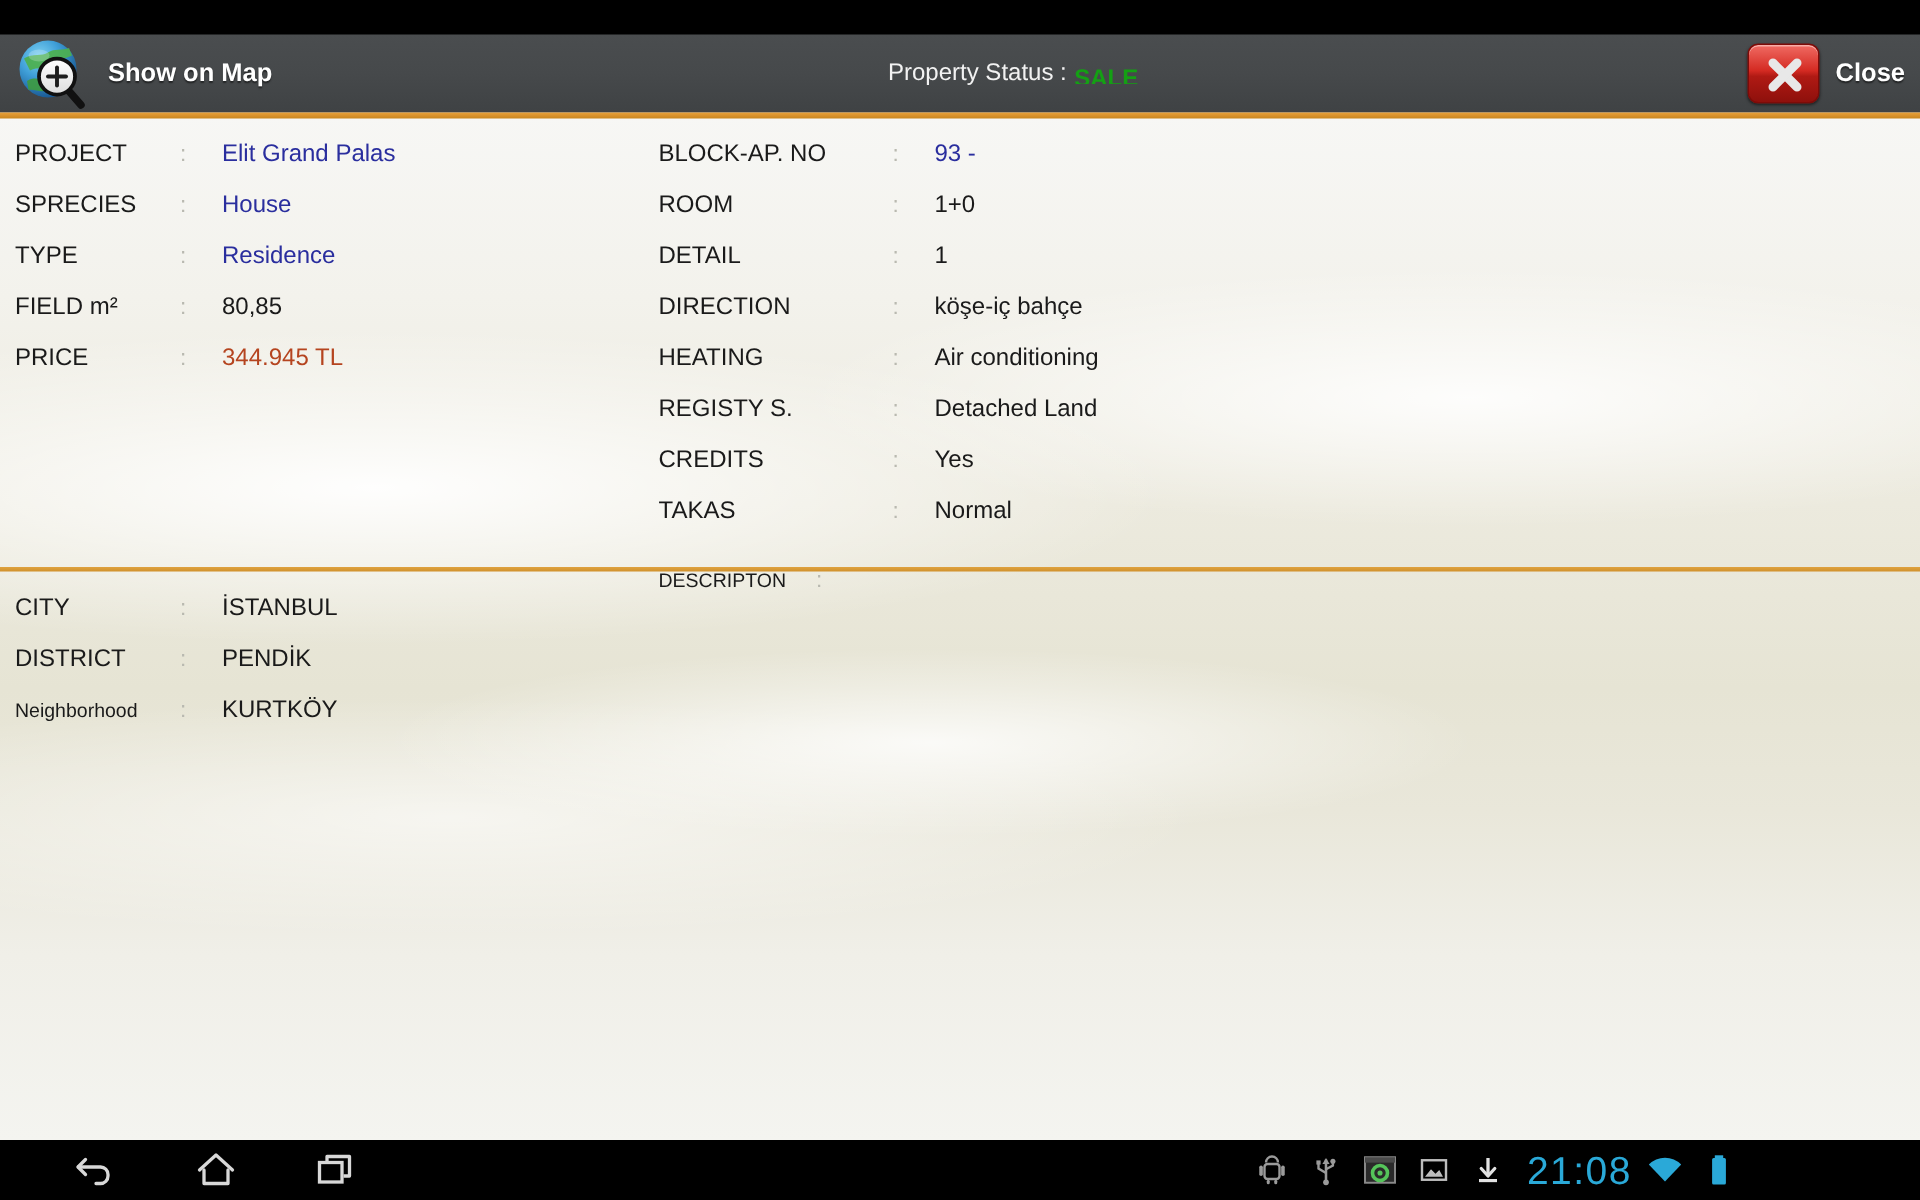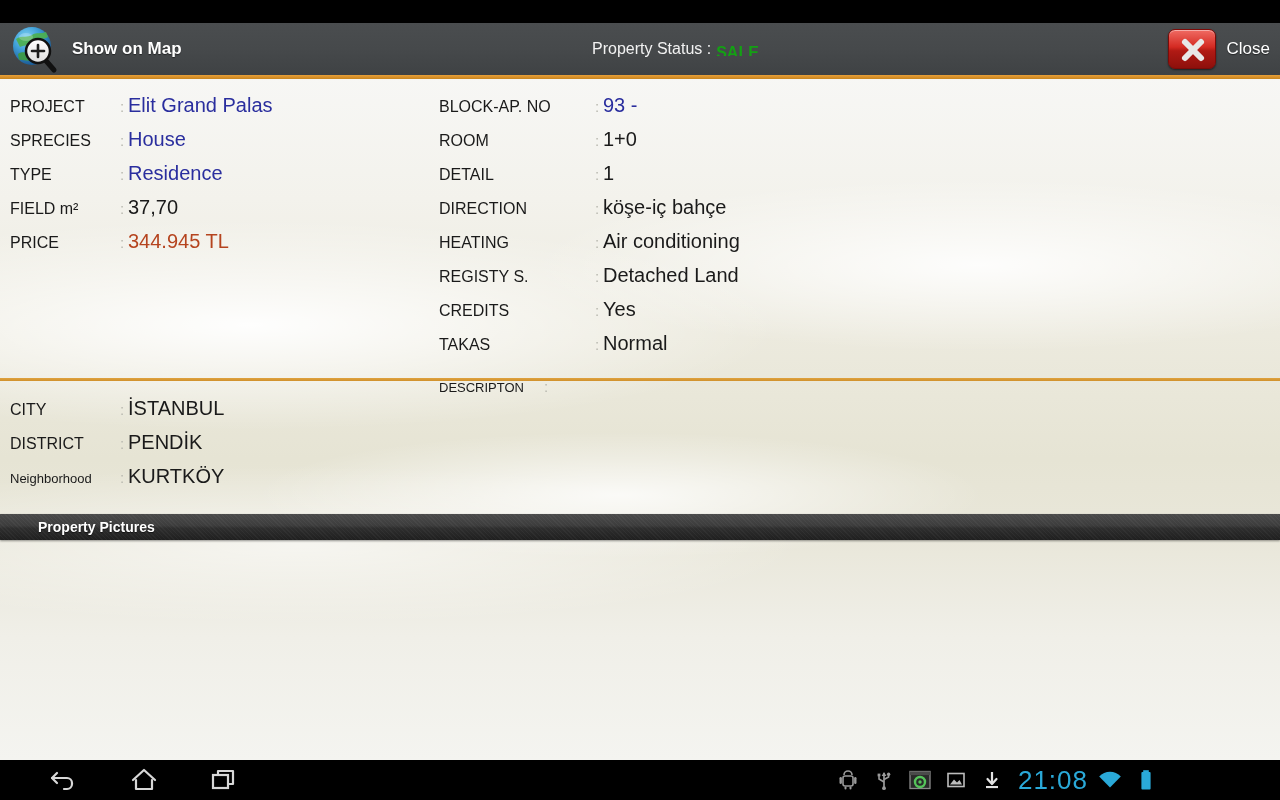--- a/index.html
+++ b/index.html
@@ -53,21 +53,21 @@
     display:flex; align-items:center;
   }
   .close-btn{
     width:48px; height:40px; border-radius:7px;
     background:linear-gradient(to bottom,#f06b63 0%,#d42a22 45%,#b01a14 55%,#8e100c 100%);
     border:1px solid #7c0b08;
     box-shadow:inset 0 1px 0 rgba(255,255,255,.45), 0 1px 2px rgba(0,0,0,.55);
     position:relative; cursor:pointer;
   }
   .close-label{
-    color:#ffffff; font-size:17px; font-weight:normal; margin-left:11px;
+    color:#ffffff; font-size:17px; font-weight:bold; margin-left:11px;
     text-shadow:0 1px 1px rgba(0,0,0,.5);
   }
 
   
   .content{
     position:absolute; left:0; top:75px; width:1280px; height:685px;
     background:
       radial-gradient(ellipse 760px 150px at 250px 250px, rgba(255,255,255,.95) 0%, rgba(255,255,255,0) 70%),
       radial-gradient(ellipse 620px 120px at 980px 190px, rgba(255,255,255,.88) 0%, rgba(255,255,255,0) 72%),
       radial-gradient(ellipse 520px 90px at 620px 420px, rgba(255,255,255,.8) 0%, rgba(255,255,255,0) 70%),
@@ -83,21 +83,21 @@
   
   .pane{ position:absolute; }
   .row{ display:flex; align-items:baseline; height:34px; }
   .row .lbl{
     color:#1a1a1a; font-size:16px; white-space:nowrap;
   }
   .row .lbl.small{ font-size:13px; }
   .row .sep{
     color:#b9b9b0; font-size:15px; width:8px; flex:0 0 8px; text-align:left;
   }
-  .row .val{ font-size:20px; white-space:nowrap; }
+  .row .val{ font-size:16px; white-space:nowrap;margin-left:20px; }
   .val.blue{ color:#2a2e9e; }
   .val.dark{ color:#1a1a1a; }
   .val.red{ color:#b5441f; }
 
   
   .pics-bar{
     position:absolute; left:0; width:1280px; height:26px;
     background:
       repeating-linear-gradient(45deg, rgba(255,255,255,.035) 0 1px, rgba(0,0,0,0) 1px 3px),
       linear-gradient(to bottom,#4b4b4b 0%,#3c3c3c 45%,#2e2e2e 55%,#1f1f1f 100%);
@@ -202,21 +202,21 @@
           <span class="val blue">House</span>
         </div>
         <div class="row">
           <span class="lbl" style="width: 110px;">TYPE</span>
           <span class="sep">:</span>
           <span class="val blue">Residence</span>
         </div>
         <div class="row">
           <span class="lbl" style="width: 110px;">FIELD m²</span>
           <span class="sep">:</span>
-          <span class="val dark">37,70</span>
+          <span class="val dark">80,85</span>
         </div>
         <div class="row">
           <span class="lbl" style="width: 110px;">PRICE</span>
           <span class="sep">:</span>
           <span class="val red">344.945 TL</span>
         </div>
       </div>
 
     <div class="pane" id="right-details" style="left:439px; top:19px;">
         <div class="row">
@@ -282,23 +282,20 @@
       </div>
 
     <div class="pane" style="left:439px; top:303px;">
       <div class="row" style="height:30px;">
         <span class="lbl small" style="width:105px;">DESCRIPTON</span>
         <span class="sep">:</span>
         <span class="val dark"></span>
       </div>
     </div>
 
-    <div class="pics-bar" style="top:439px;">
-      <span class="pics-text">Property Pictures</span>
-    </div>
 
     <div id="pictures-gallery" style="position:absolute; left:0; top:465px; width:1280px; height:220px;"></div>
   </div>
 
   <div class="sysbar">
     <div class="nav-group">
       <div class="nav-btn">
         <svg width="30" height="26" viewBox="0 0 30 26">
           <path d="M8 6 L3 11 L8 16" fill="none" stroke="#d8d8d8" stroke-width="2.2" stroke-linecap="round" stroke-linejoin="round"></path>
           <path d="M3.2 11 H18 a5 5 0 0 1 5 5 v1 a5 5 0 0 1 -5 5 h-3" fill="none" stroke="#d8d8d8" stroke-width="2.2" stroke-linecap="round"></path>

